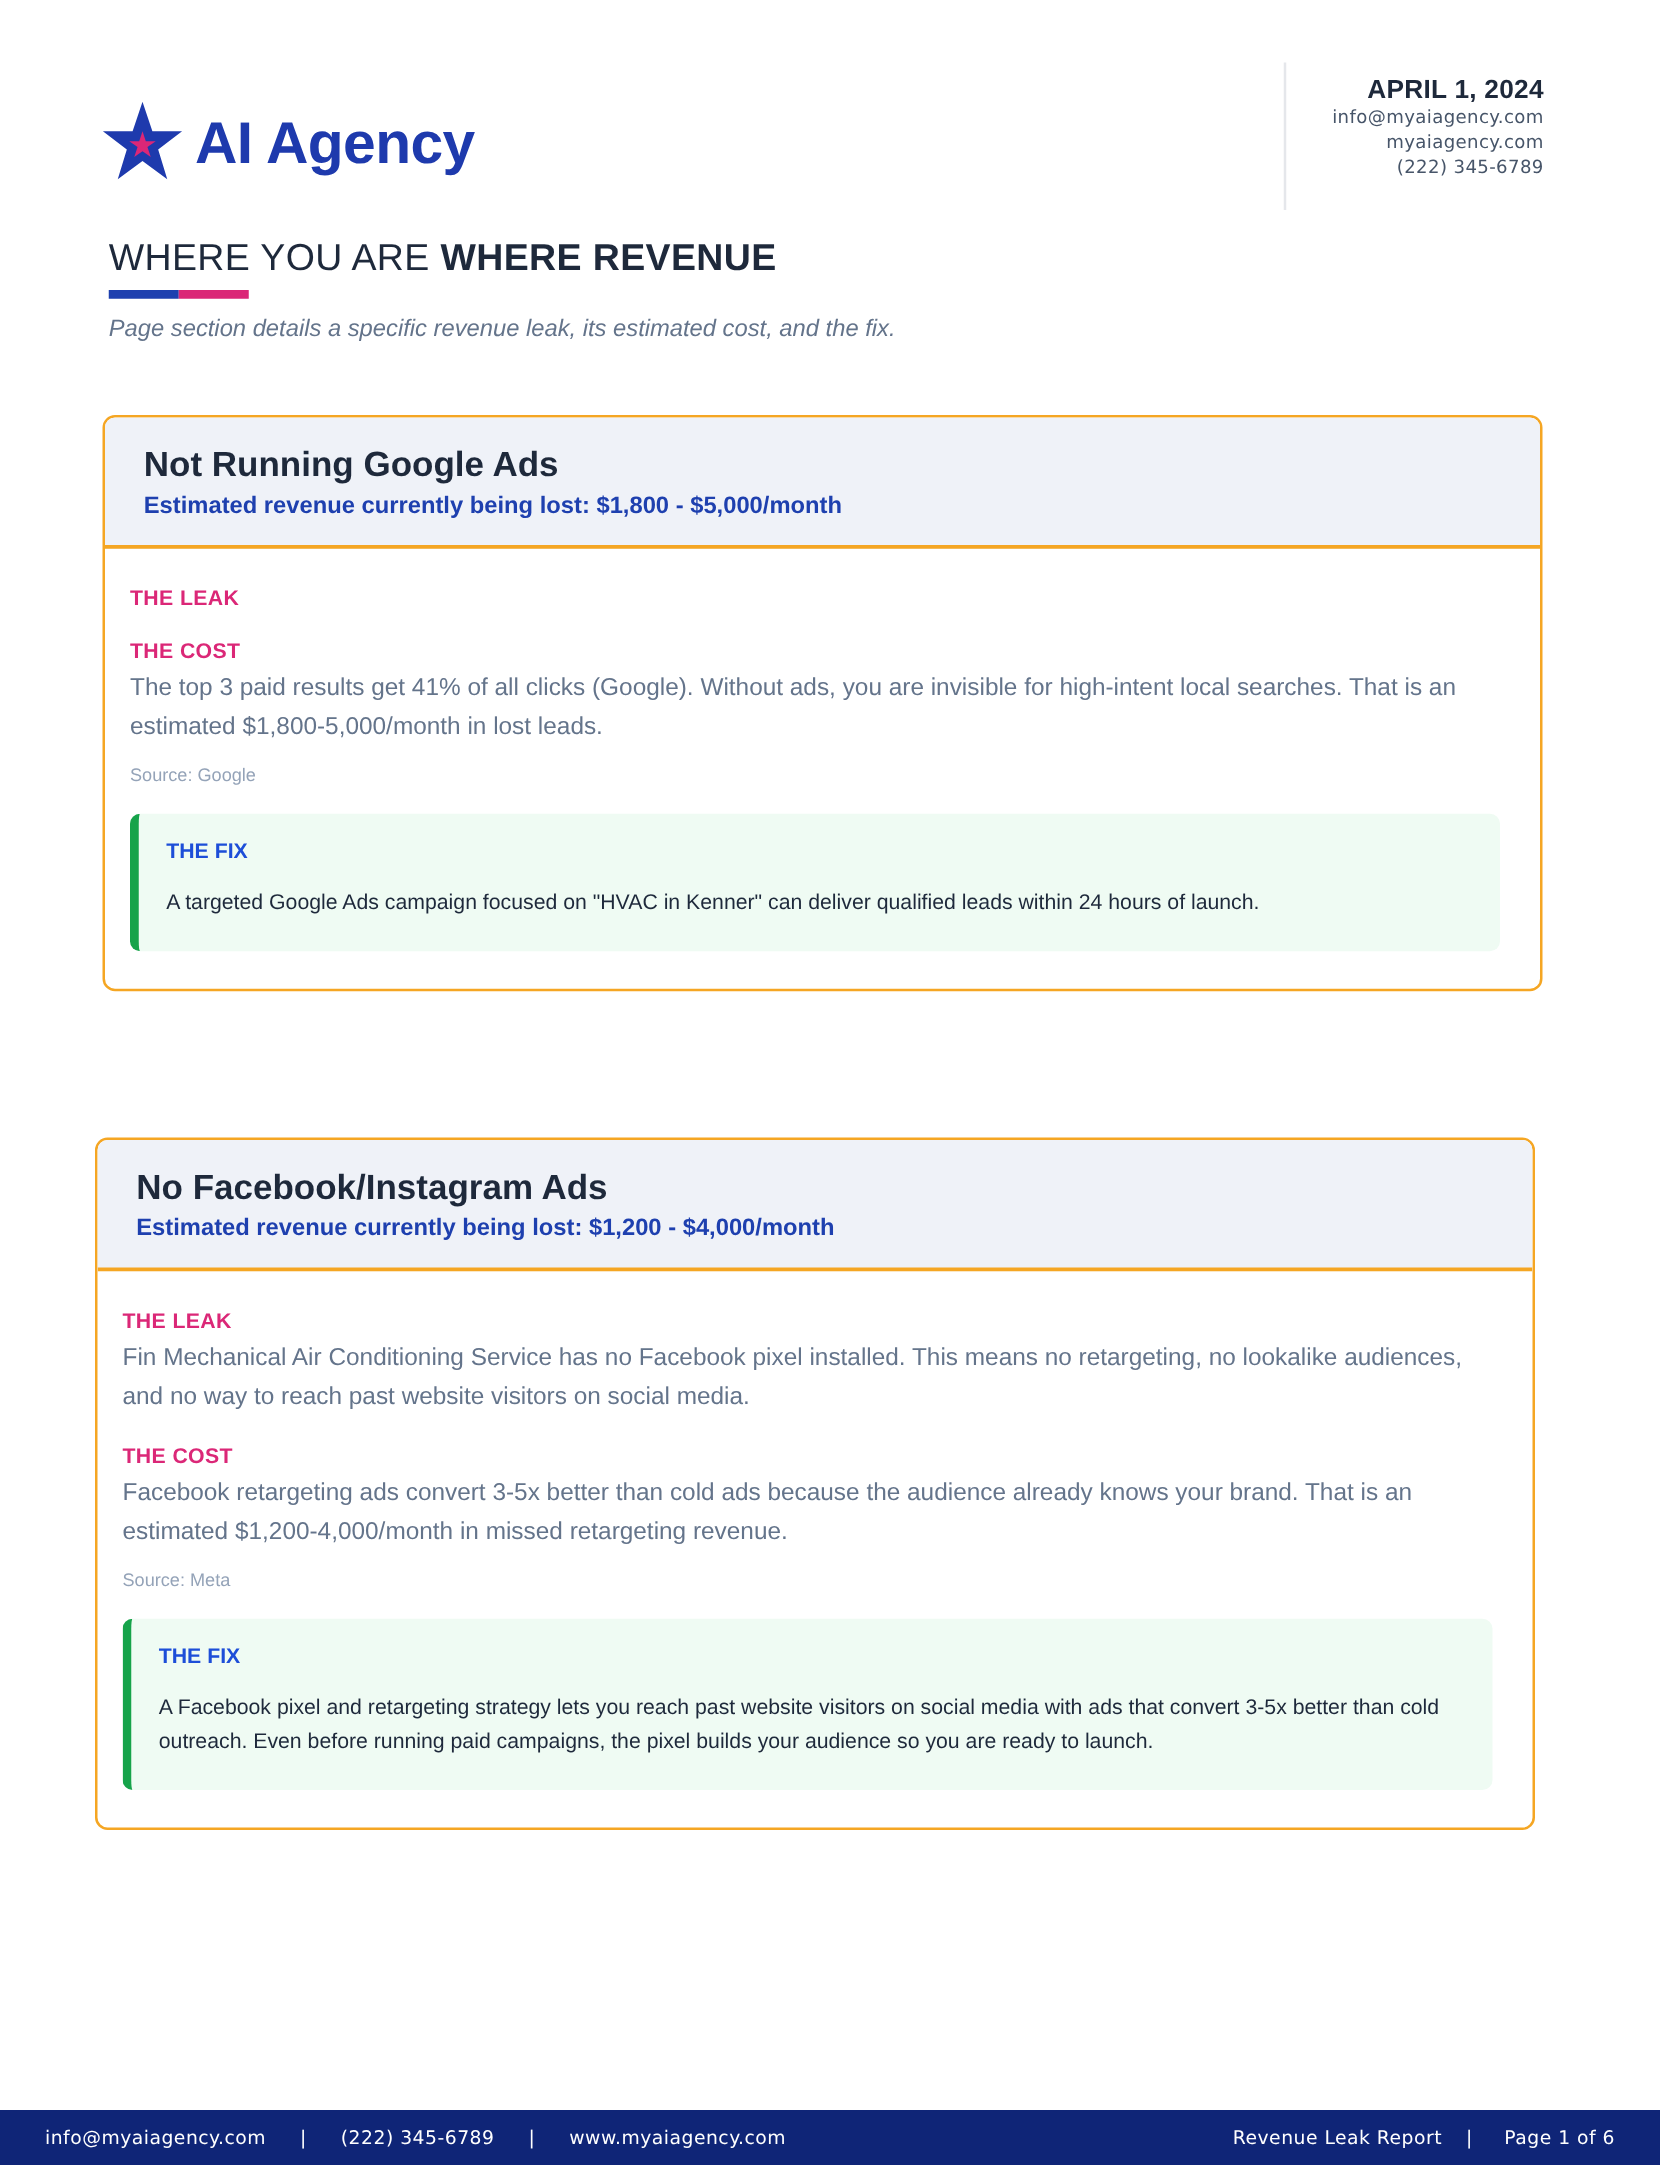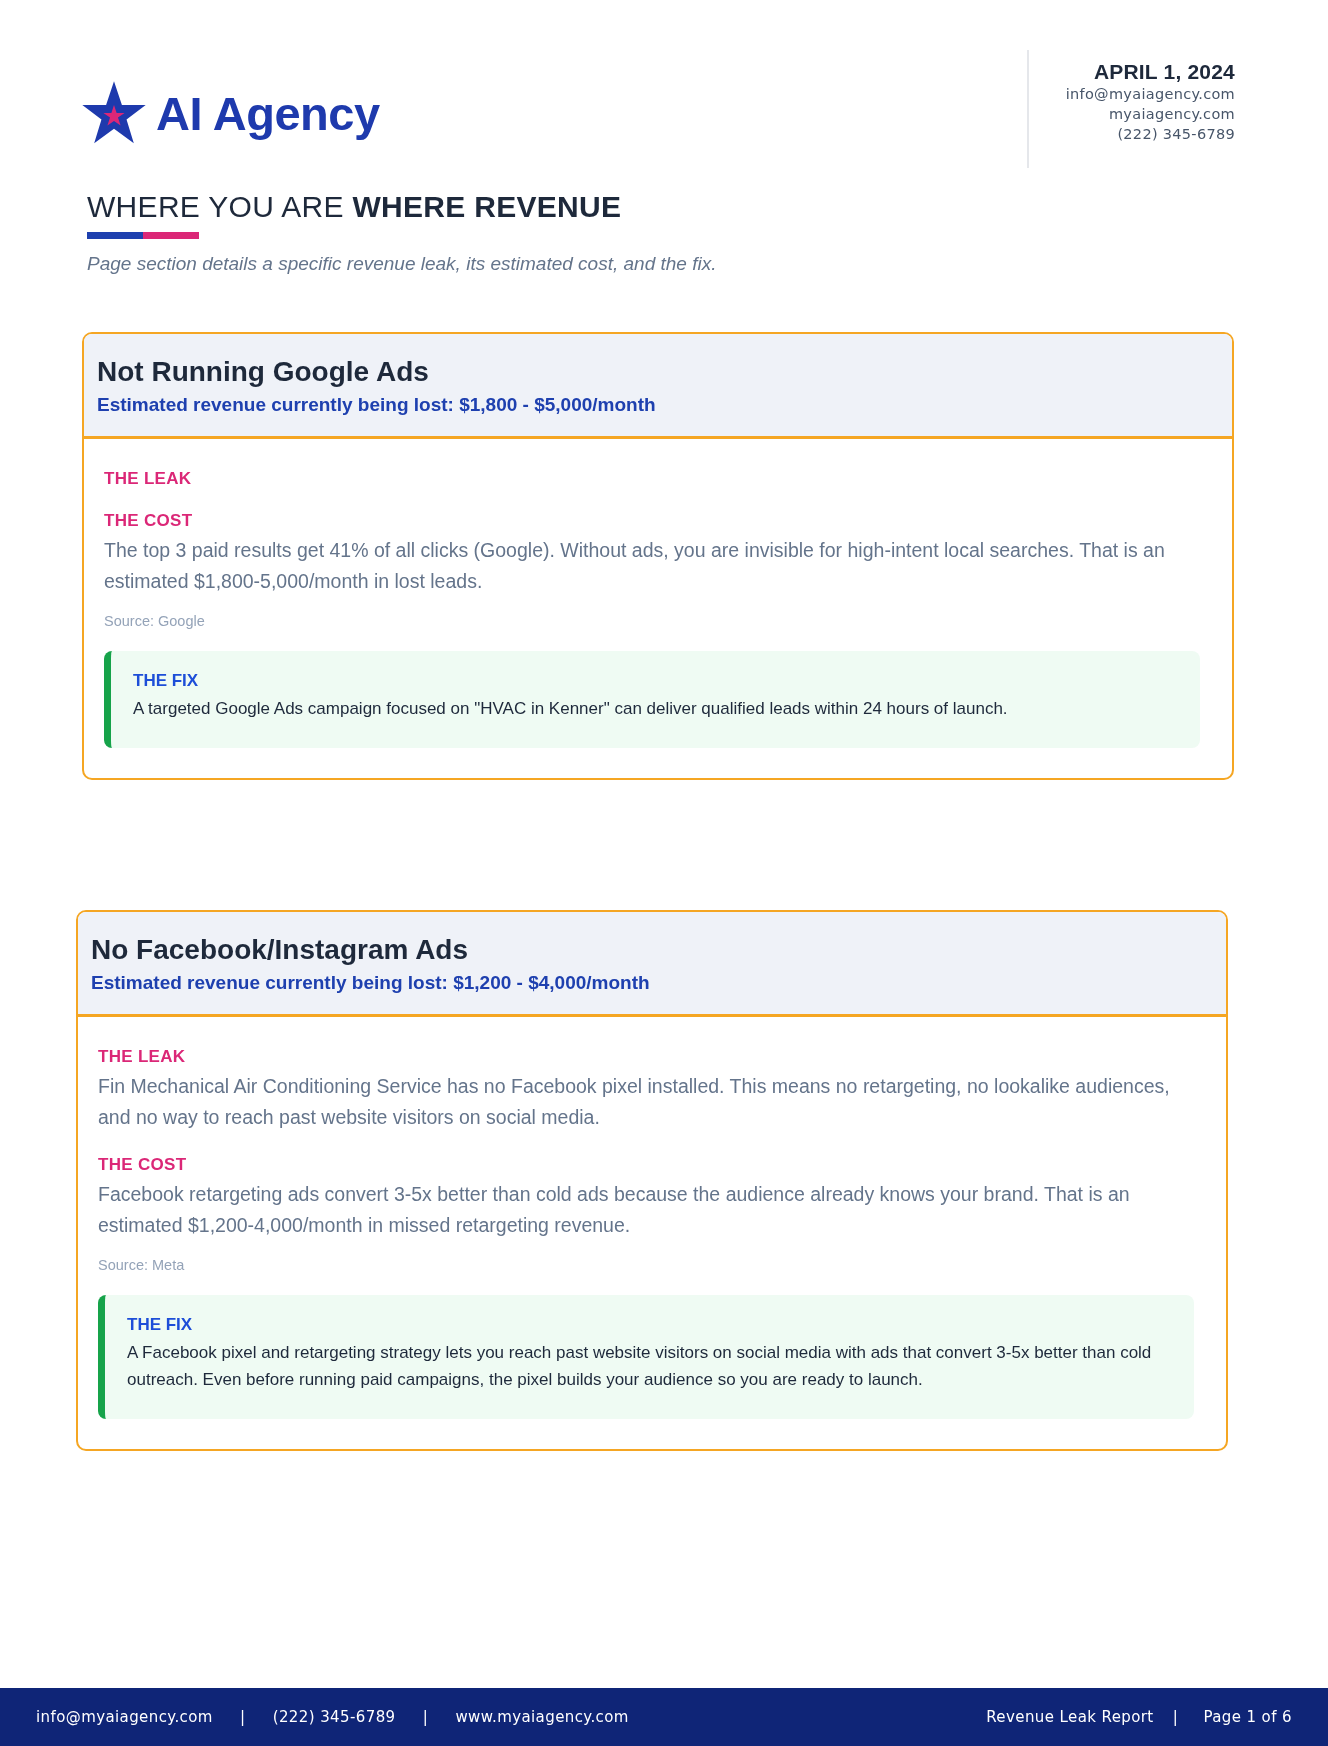--- a/index.html
+++ b/index.html
@@ -19,33 +19,33 @@
 
   .page-title-wrap { position: absolute; left: 87px; top: 190px; }
   .page-title { font-size: 30px; color: #1e293b; letter-spacing: 0.3px; font-weight: 400; }
   .page-title b { font-weight: 700; }
   .title-bar { display: flex; margin-top: 8px; }
   .title-bar .blue { width: 56px; height: 7px; background: #1e40af; }
   .title-bar .pink { width: 56px; height: 7px; background: #db2777; }
   .subtitle { margin-top: 14px; font-size: 19px; font-style: italic; color: #64748b; }
 
   .card { position: absolute; width: 1152px; border: 2px solid #f5a623; border-radius: 10px; background: #fff; overflow: hidden; }
-  .card-head { background: #eff2f8; border-bottom: 3px solid #f5a623; padding: 22px 32px 20px 13px; }
+  .card-head { background: #eff2f8; border-bottom: 3px solid #f5a623; padding: 22px 32px 20px 31px; }
   .card-title { font-size: 28px; font-weight: 700; color: #1e293b; }
   .card-loss { margin-top: 6px; font-size: 19px; font-weight: 700; color: #1e40af; }
   .card-body { padding: 30px 32px 30px 20px; }
   .label { font-size: 17px; font-weight: 700; color: #db2777; letter-spacing: 0.3px; }
   .para { margin-top: 4px; font-size: 19.5px; line-height: 31px; color: #64748b; }
   .sec + .sec { margin-top: 22px; }
   .source { margin-top: 16px; font-size: 14.5px; color: #94a3b8; }
   .fix { margin-top: 22px; background: #effbf3; border-left: 7px solid #16a34a; border-radius: 8px; padding: 20px 24px 26px 22px; }
   .fix-label { font-size: 17px; font-weight: 700; color: #1d4ed8; }
-  .fix-text { margin-top: 4px; font-size: 17px; line-height: 27px; color: #1e293b; }
+  .fix-text { margin-top: 17px; font-size: 17px; line-height: 27px; color: #1e293b; }
 
-  .footer { position: absolute; left: 0; top: 1688px; width: 1328px; height: 58px; background: #0f2577; display: flex; align-items: center; justify-content: space-between; padding: 0 36px; font-family: "DejaVu Sans", sans-serif; font-size: 15px; color: #ffffff; letter-spacing: 0.4px; }
+  .footer { position: absolute; left: 0; top: 1688px; width: 1328px; height: 44px; background: #0f2577; display: flex; align-items: center; justify-content: space-between; padding: 0 36px; font-family: "DejaVu Sans", sans-serif; font-size: 15px; color: #ffffff; letter-spacing: 0.4px; }
   .footer .group span { display: inline-block; }
   .footer .sep { margin: 0 22px; }
 </style>
 </head>
 <body>
 
 <div class="header">
   <div class="logo">
     <svg viewBox="0 0 100 100">
       <polygon points="50,2 62,38 98,38 69,60 80,96 50,74 20,96 31,60 2,38 38,38" fill="#1e3aad"></polygon>

